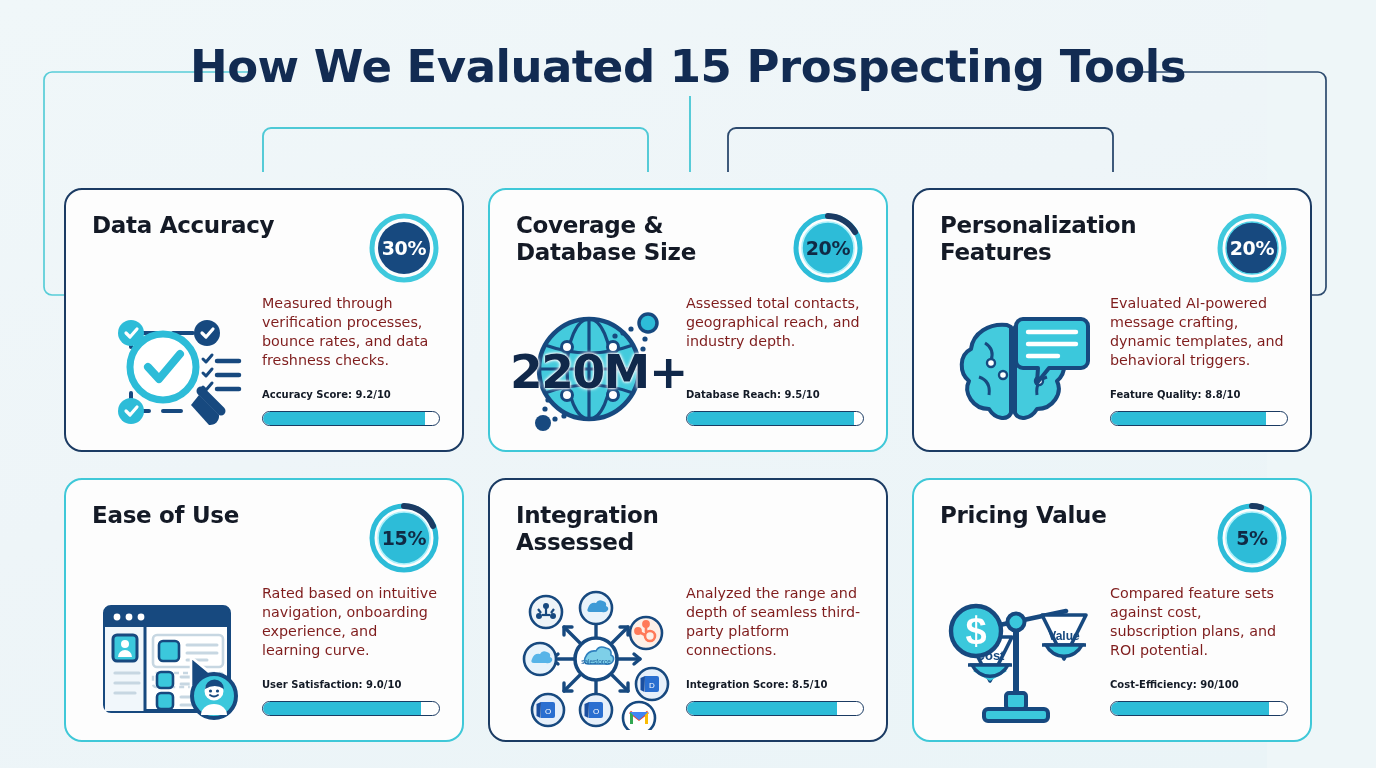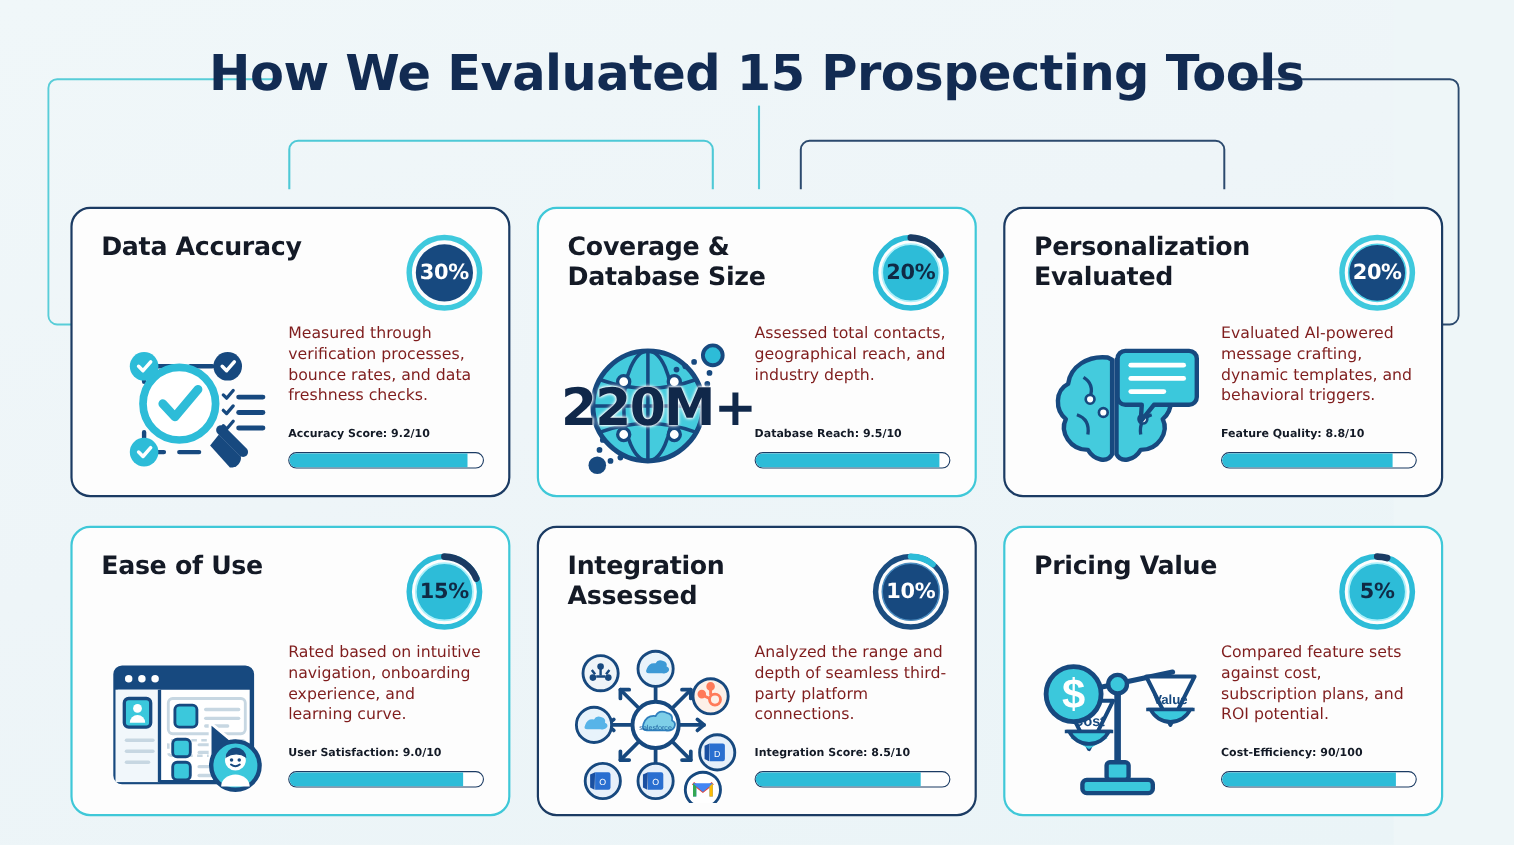--- a/index.html
+++ b/index.html
@@ -271,21 +271,21 @@
           <div class="desc">Assessed total contacts, geographical reach, and industry depth.</div>
           <div class="score">Database Reach: 9.5/10</div>
           <div class="bar">
             <div class="bar-fill" style="width: 95%;"></div>
           </div>
         </div>
       </div>
     </div>
 
     <div class="card">
-      <div class="card-title">Personalization Evaluated</div>
+      <div class="card-title">Personalization Features</div>
 
       <div class="badge navy">
         <svg width="72" height="72" viewBox="0 0 72 72">
           <circle cx="36" cy="36" r="32" fill="none" stroke="#3fc9dd" stroke-width="5"></circle>
           <circle cx="36" cy="36" r="26" fill="#17497f"></circle>
           <circle cx="36" cy="36" r="26" fill="none" stroke="#4fd3e8" stroke-width="1.4"></circle>
         </svg>
         <div class="badge-label">20%</div>
       </div>
 
@@ -396,29 +396,20 @@
           <div class="bar">
             <div class="bar-fill" style="width: 90%;"></div>
           </div>
         </div>
       </div>
     </div>
 
     <div class="card">
       <div class="card-title">Integration Assessed</div>
 
-      <div class="badge navy">
-        <svg width="72" height="72" viewBox="0 0 72 72">
-          <circle cx="36" cy="36" r="32" fill="none" stroke="#1b4d80" stroke-width="5"></circle>
-          <path d="M36 4 A32 32 0 0 1 56 11" fill="none" stroke="#2dbcd8" stroke-width="5.5" stroke-linecap="round"></path>
-          <circle cx="36" cy="36" r="26" fill="#17497f"></circle>
-          <circle cx="36" cy="36" r="26" fill="none" stroke="#4a8cc0" stroke-width="1.3"></circle>
-        </svg>
-        <div class="badge-label">10%</div>
-      </div>
 
       <div class="body-row">
         <div class="icon-box">
           <svg width="152" height="142" viewBox="0 0 152 142">
             <g stroke="#17497f" stroke-width="3.4" stroke-linecap="round" fill="none">
               <line x1="76" y1="52" x2="76" y2="28"></line>
                 <path d="M71 34 l5 -6 l5 6" stroke-linejoin="round"></path>
               <line x1="76" y1="90" x2="76" y2="114"></line>
                 <path d="M71 108 l5 6 l5 -6" stroke-linejoin="round"></path>
               <line x1="56" y1="71" x2="32" y2="71"></line>

